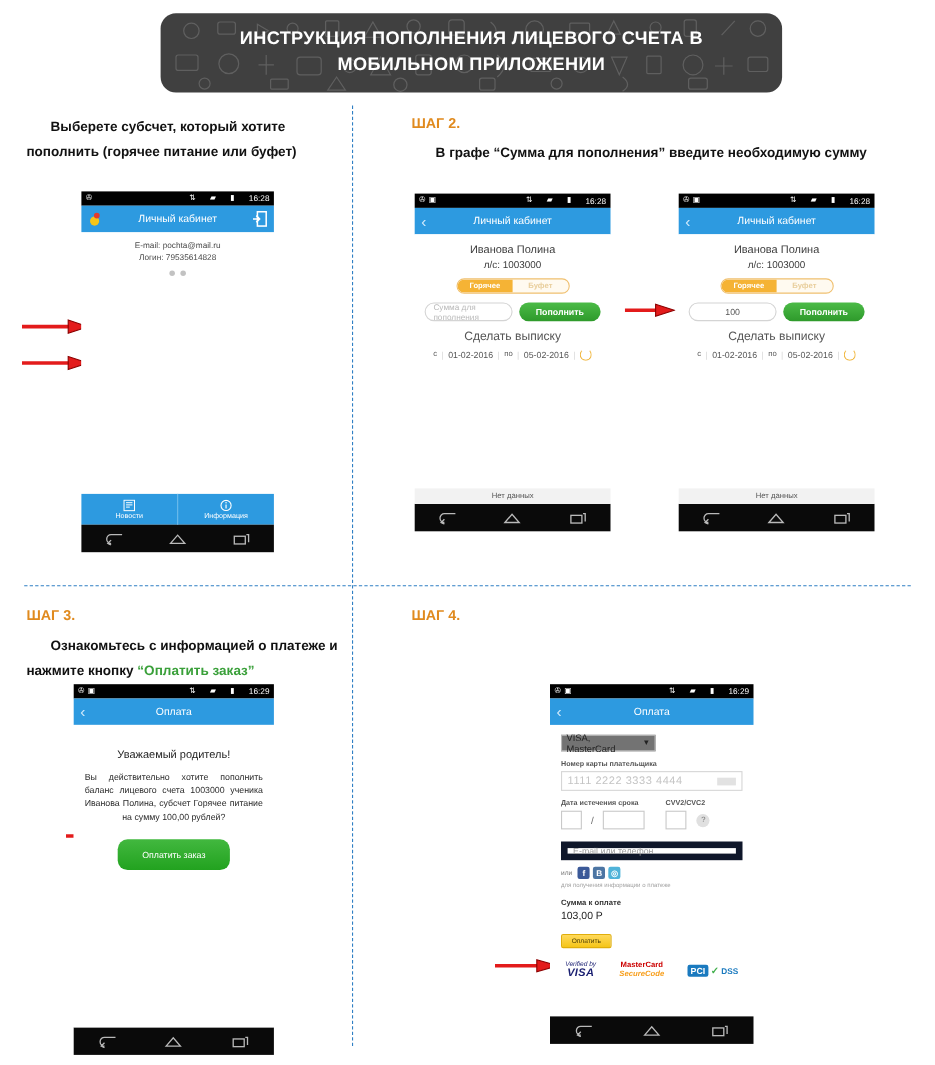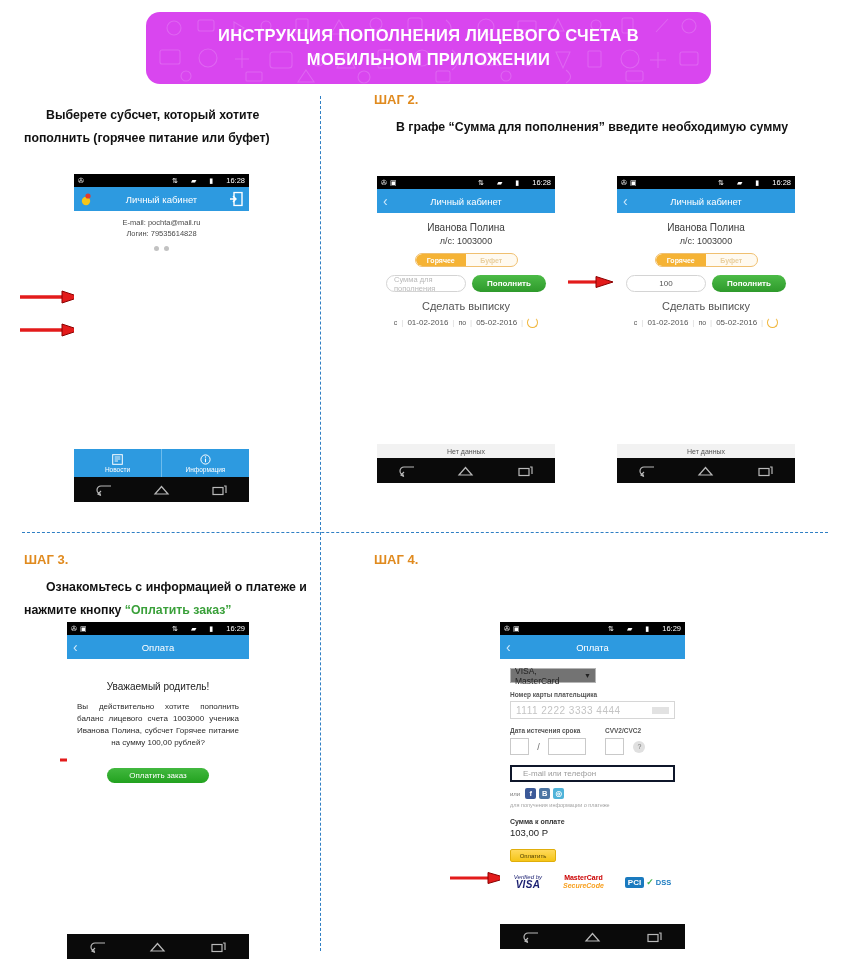--- a/index.html
+++ b/index.html
@@ -13,21 +13,21 @@
     color: #1a1a1a;
   }
 
   
   .banner-wrap {
     position: absolute; left: 146px; top: 12px;
     width: 565px; height: 72px;
   }
   .banner {
     width: 100%; height: 100%;
-    background: #d946ef;
+    background: #404040;
     border-radius: 14px;
     display: flex; align-items: center; justify-content: center;
     position: relative; overflow: hidden;
   }
   .banner-doodles {
     position: absolute; inset: 0;
     opacity: .30;
   }
   .banner-title {
     position: relative; z-index: 2;
@@ -58,21 +58,21 @@
   }
   .step-text {
     font-size: 12.3px; line-height: 1.85; color: #111;
     font-weight: 600;
   }
   .step-text .indent { display: inline-block; width: 22px; }
   .txt-justify { text-align: justify; text-align-last: left; }
   .hl-green { color: #3aa03a; }
 
   #step1 { left: 24px;  top: 104px; width: 280px; }
-  #step2 { left: 374px; top: 92px; width: 450px; }
+  #step2 { left: 374px; top: 104px; width: 450px; }
   #step3 { left: 24px;  top: 552px; width: 290px; }
   #step4 { left: 374px; top: 552px; width: 455px; }
 
   
   .phone { position: absolute; background: #fff; }
   .statusbar {
     height: 13px; background: #000; color: #fff;
     display: flex; align-items: center; padding: 0 4px;
     font-size: 7px; position: relative;
   }
@@ -194,21 +194,21 @@
 
   
   #phone4 { left: 67px; top: 622px; width: 182px; }
   .p4-body { background: #fff; height: 275px; padding: 22px 10px 0; position: relative; }
   .p4-title { text-align: center; font-size: 10px; font-weight: normal; color: #1c1c1c; }
   .p4-text {
     margin-top: 9px; font-size: 8px; line-height: 1.5; color: #2b2b2b;
     text-align: justify; text-align-last: center;
   }
   .p4-btn {
-    margin: 19px auto 0; width: 102px; height: 15px; border-radius: 9px;
+    margin: 14px auto 0; width: 102px; height: 28px; border-radius: 9px;
     background: linear-gradient(#42b83f, #22a21f);
     color: #fff; font-size: 8px; display: flex; align-items: center; justify-content: center;
   }
 
   
   #phone5 { left: 500px; top: 622px; width: 185px; }
   .p5-body { background: #fff; height: 265px; padding: 9px 10px 0; }
   .card-select {
     width: 86px; height: 15px; border: 1px solid #b5b5b5; background: #737373;
     display: flex; align-items: center; padding: 0 4px;
@@ -227,22 +227,22 @@
   .cvv-col { width: 70px; }
   .inp-sm { width: 19px; height: 17px; border: 1px solid #c9c9c9; background: #fff; display: inline-block; vertical-align: middle; }
   .inp-md { width: 38px; height: 17px; border: 1px solid #c9c9c9; background: #fff; display: inline-block; vertical-align: middle; }
   .slash { display: inline-block; width: 10px; text-align: center; color: #6b6b6b; font-size: 9px; vertical-align: middle; }
   .help-dot {
     width: 12px; height: 12px; border-radius: 50%; background: #e0e0e0;
     color: #777; font-size: 7px; display: inline-flex; align-items: center;
     justify-content: center; margin-left: 5px; vertical-align: middle;
   }
   .email-inp {
-    margin-top: 10px; height: 17px; border: 2px solid #0f172a; background: #fff;
-    display: flex; align-items: center; padding-left: 11px;
+    margin-top: 10px; height: 17px; border: 6px solid #0f172a; background: #fff;
+    display: flex; align-items: center; padding-left: 5px;
     font-size: 8px; color: #9b9b9b;
   }
   .social-row { display: flex; align-items: center; gap: 3px; margin-top: 6px; }
   .social-or { font-size: 6px; color: #777; margin-right: 2px; }
   .soc {
     width: 11px; height: 11px; border-radius: 2px; color: #fff;
     font-size: 7.5px; font-weight: bold;
     display: flex; align-items: center; justify-content: center;
   }
   .soc.fb { background: #3b5998; }

